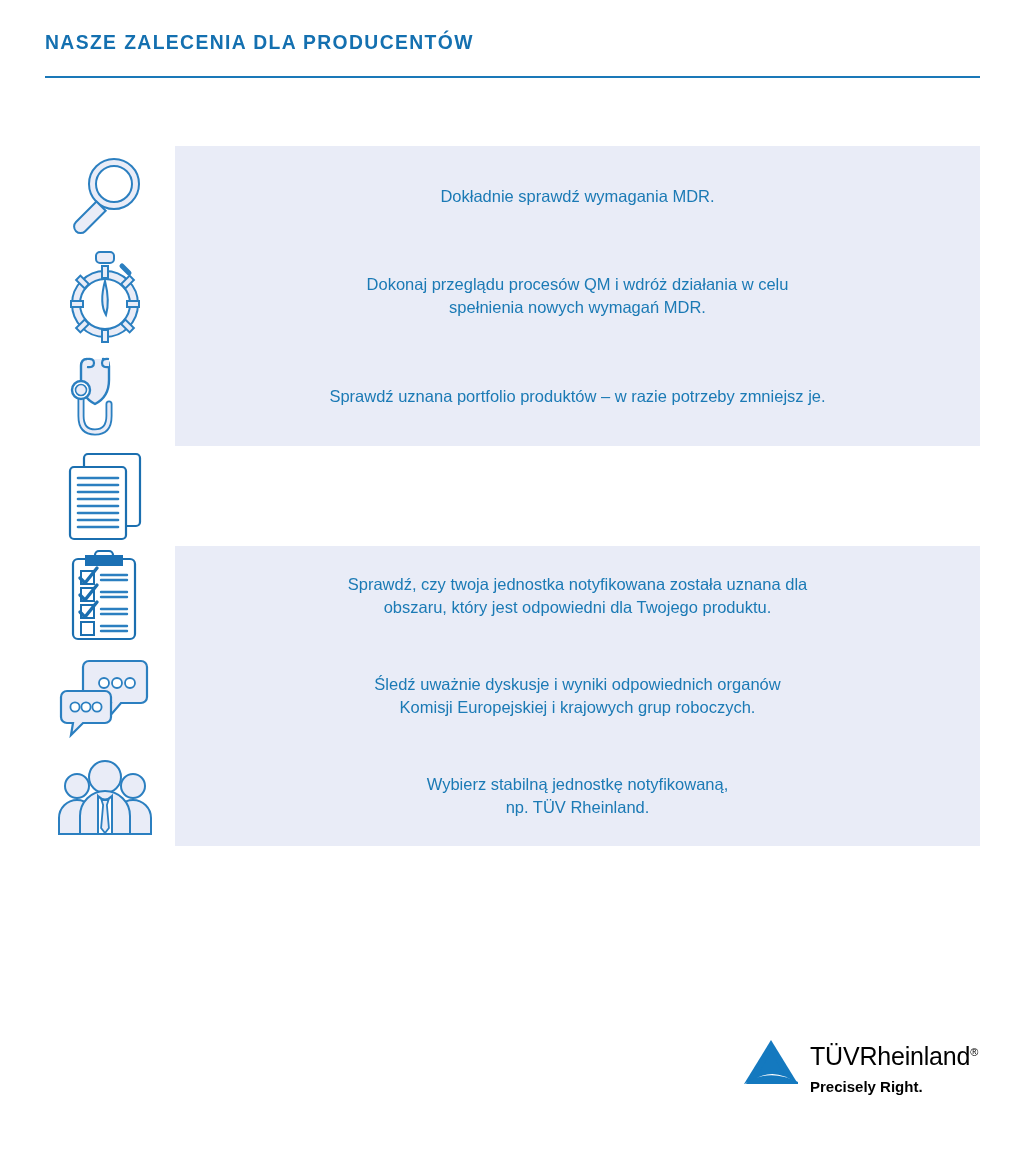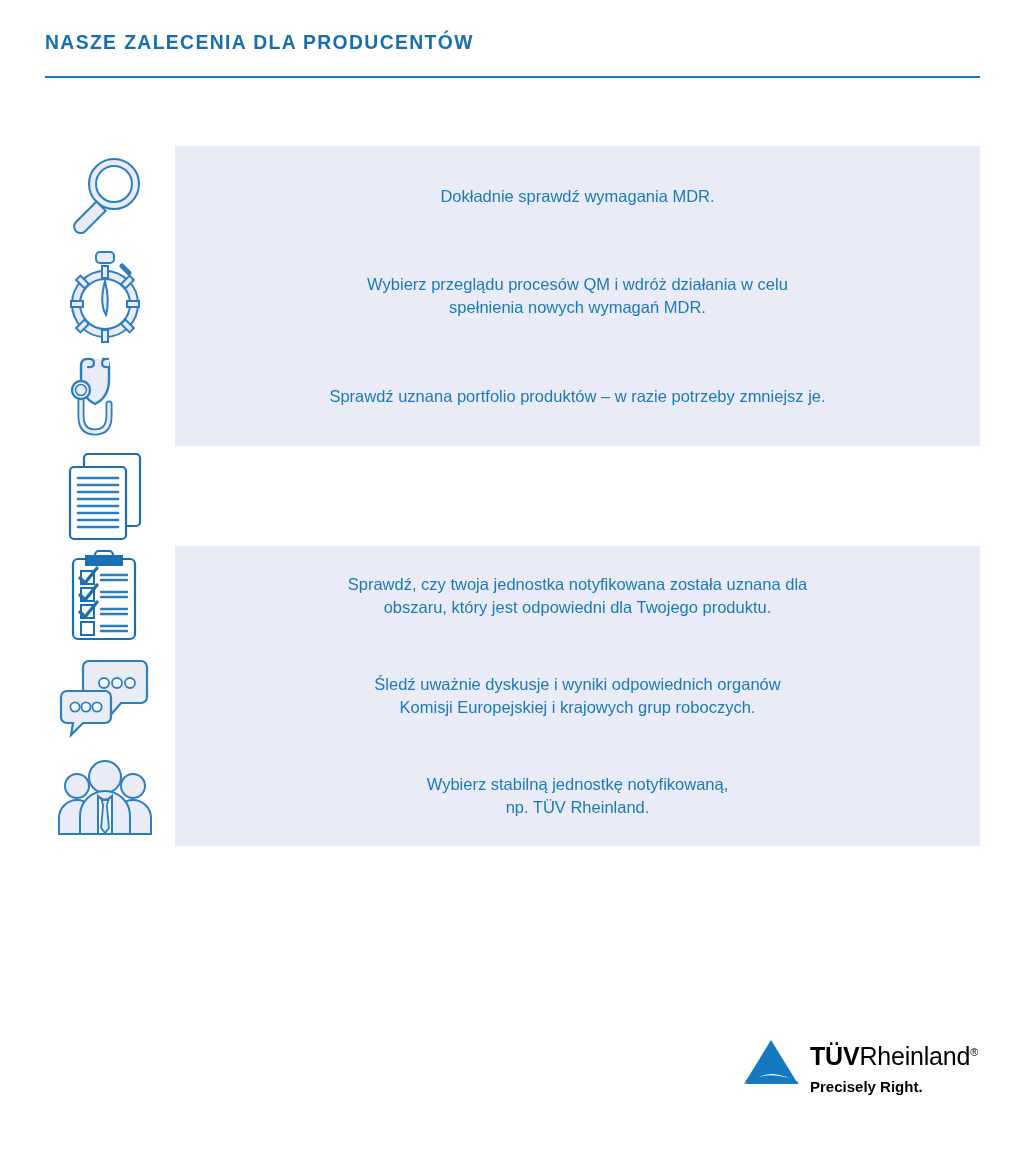--- a/index.html
+++ b/index.html
@@ -109,21 +109,21 @@
   .logo-word {
     position: absolute;
     left: 68px;
     top: 4px;
     font-size: 25px;
     color: #000000;
     white-space: nowrap;
     letter-spacing: -0.2px;
   }
   .logo-word b {
-    font-weight: bold;
+    font-weight: normal;
   }
   .logo-word sup {
     font-size: 11px;
     vertical-align: super;
   }
   .logo-tag {
     position: absolute;
     left: 68px;
     top: 40px;
     font-size: 15px;
@@ -171,21 +171,21 @@
             <rect x="65" y="51" width="12" height="6"></rect>
             <rect x="17.5" y="26" width="6" height="12" transform="rotate(-45 20.5 32)"></rect>
             <rect x="62.5" y="26" width="6" height="12" transform="rotate(45 65.5 32)"></rect>
             <rect x="17.5" y="70" width="6" height="12" transform="rotate(45 20.5 76)"></rect>
             <rect x="62.5" y="70" width="6" height="12" transform="rotate(-45 65.5 76)"></rect>
           </g>
           <path d="M43 31 q5 20 1 34 q-7 -12 -1 -34 Z" fill="#e9ecf7" stroke="#2b7fc0" stroke-width="2"></path>
         </svg>
       </div>
       <div class="row-band">
-        <div class="row-text">Wybierz przeglądu procesów QM i wdróż działania w celu
+        <div class="row-text">Dokonaj przeglądu procesów QM i wdróż działania w celu
 spełnienia nowych wymagań MDR.</div>
       </div>
     </div>
 
     <div class="row">
       <div class="row-icon">
         <svg width="80" height="94" viewBox="0 0 80 94">
           <path d="M22 10 q-6 0 -6 7 l0 14 q0 17 14 24 q14 -7 14 -24 l0 -14 q0 -7 -6 -7" fill="#e9ecf7" stroke="#2b7fc0" stroke-width="2.4" stroke-linecap="round"></path>
           <path d="M22 10 q7 -1 7 4 q0 5 -7 4" fill="#e9ecf7" stroke="#2b7fc0" stroke-width="2.2"></path>
           <path d="M44 10 q-7 -1 -7 4 q0 5 7 4" fill="#e9ecf7" stroke="#2b7fc0" stroke-width="2.2"></path>

